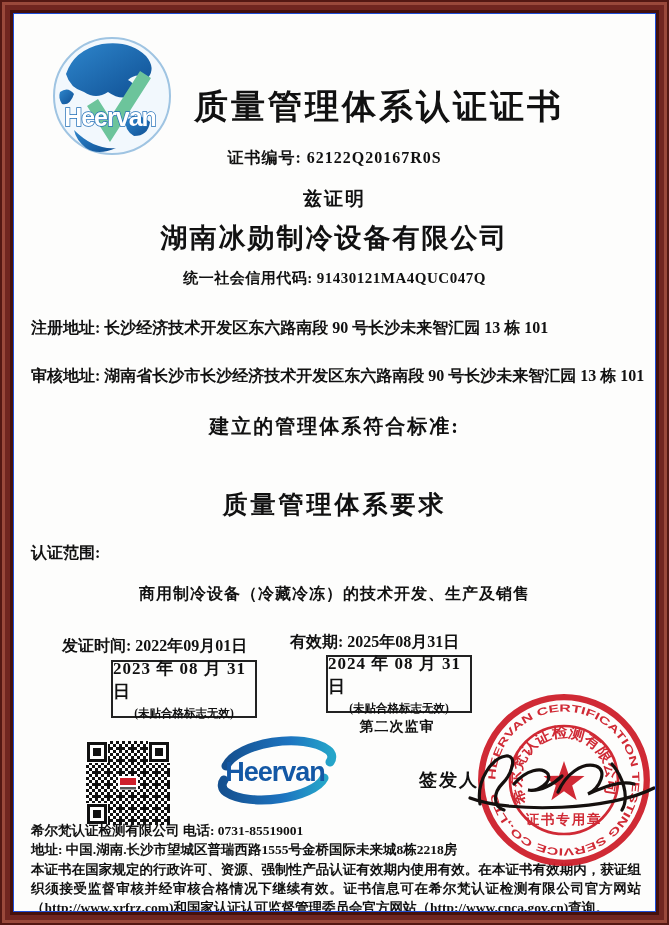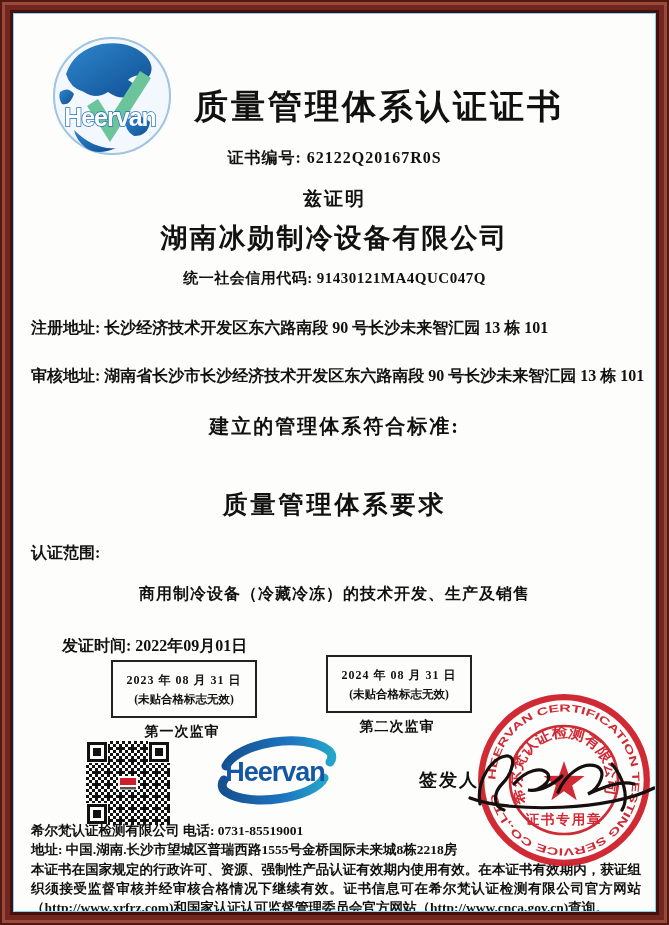--- a/index.html
+++ b/index.html
@@ -1,17 +1,17 @@
 <!DOCTYPE html>
 <html><head>
 <meta charset="utf-8">
 <style>
   html,body{margin:0;padding:0;}
   body{width:669px;height:925px;font-family:"Liberation Serif","DejaVu Serif",serif;color:#111;}
-  .frame{position:relative;width:669px;height:925px;background:#7dd3fc;
+  .frame{position:relative;width:669px;height:925px;background:#1d4ed8;
          box-shadow:inset 0 0 0 2px #541813, inset 0 0 0 5px #9a493b,
                     inset 0 0 0 10px #712620, inset 0 0 0 13px #45110d;}
   .inner{position:absolute;inset:14px;background:#fdfdfc;overflow:hidden;}
   .abs{position:absolute;}
   .ctr{text-align:center;}
   .title{left:150px;top:70px;width:430px;font-size:34px;letter-spacing:3px;font-weight:700;}
   .certno{left:0;top:134px;width:100%;font-size:16px;font-weight:700;letter-spacing:1px;}
   .certify{left:0;top:172px;width:100%;font-size:19px;font-weight:700;letter-spacing:2px;}
   .company{left:0;top:206px;width:100%;font-size:27px;font-weight:700;letter-spacing:2px;}
   .credit{left:0;top:255px;width:100%;font-size:15px;font-weight:700;letter-spacing:.5px;}
@@ -21,21 +21,21 @@
   .stdcode{left:0;top:436px;width:100%;font-size:27px;font-weight:600;letter-spacing:.5px;}
   .stdname{left:0;top:474px;width:100%;font-size:25px;font-weight:700;letter-spacing:3px;}
   .scopelab{left:17px;top:529px;font-size:16px;font-weight:700;}
   .scope{left:0;top:570px;width:100%;font-size:16px;font-weight:700;letter-spacing:1px;}
   .issue{left:48px;top:622px;font-size:16px;font-weight:700;}
   .valid{left:276px;top:618px;font-size:16px;font-weight:700;}
   .datebox{width:142px;height:54px;border:2px solid #222;display:flex;flex-direction:column;
            justify-content:center;align-items:center;gap:3px;background:transparent;}
   .box1{left:97px;top:646px;}
   .box2{left:312px;top:641px;font-family:Liberation Serif, serif;}
-  .datebox .d{font-size:12px;font-weight:700;letter-spacing:1px;}
+  .datebox .d{font-size:17px;font-weight:700;letter-spacing:1px;}
   .datebox .n{font-size:11.5px;font-weight:700;text-align:right;}
   .cap1{left:97px;top:709px;width:142px;font-size:14px;font-weight:700;letter-spacing:1px;}
   .cap2{left:312px;top:704px;width:142px;font-size:14px;font-weight:700;letter-spacing:1px;}
   .qr{left:72px;top:727px;width:84px;height:84px;}
   .blogo{left:198px;top:722px;width:128px;height:70px;}
   .signer{left:405px;top:754px;font-size:18px;font-weight:700;letter-spacing:2px;}
   .sig{left:448px;top:726px;width:200px;height:86px;z-index:6;}
   .seal{left:460px;top:676px;width:180px;height:180px;z-index:5;opacity:.95;}
   .f1{left:17px;top:808px;font-size:13.5px;font-weight:700;text-align:right;}
   .f2{left:17px;top:827px;font-size:13.5px;font-weight:700;}
@@ -73,26 +73,26 @@
     <div class="abs addr1">注册地址: 长沙经济技术开发区东六路南段 90 号长沙未来智汇园 13 栋 101</div>
     <div class="abs addr2">审核地址: 湖南省长沙市长沙经济技术开发区东六路南段 90 号长沙未来智汇园 13 栋 101</div>
 
     <div class="abs stdhead ctr">建立的管理体系符合标准:</div>
     <div class="abs stdname ctr">质量管理体系要求</div>
 
     <div class="abs scopelab">认证范围:</div>
     <div class="abs scope ctr">商用制冷设备（冷藏冷冻）的技术开发、生产及销售</div>
 
     <div class="abs issue">发证时间: 2022年09月01日</div>
+    <div class="abs valid">有效期: 2025年08月31日</div>
 
     <div class="abs datebox box1">
       <span class="d">2023 年 08 月 31 日</span>
       <span class="n">(未贴合格标志无效)</span>
     </div>
-    <div class="abs cap1 ctr">第一次监审</div>
     <div class="abs datebox box2">
       <span class="d">2024 年 08 月 31 日</span>
       <span class="n">(未贴合格标志无效)</span>
     </div>
     <div class="abs cap2 ctr">第二次监审</div>
 
     <svg class="abs qr" viewBox="0 0 84 84">
       <defs>
         <pattern id="qrp" width="12" height="12" patternUnits="userSpaceOnUse">
           <rect width="12" height="12" fill="#fff"></rect>

